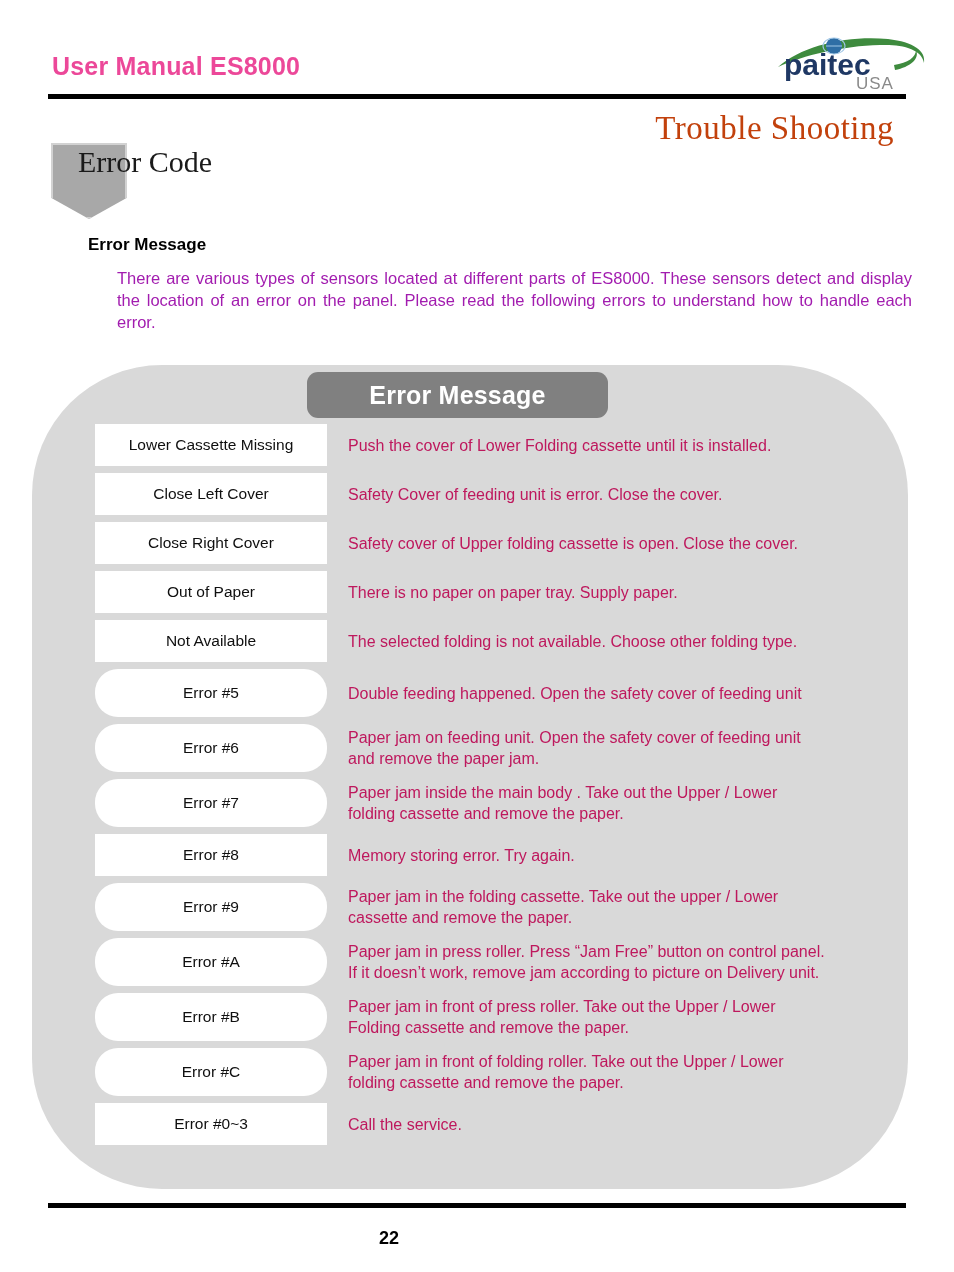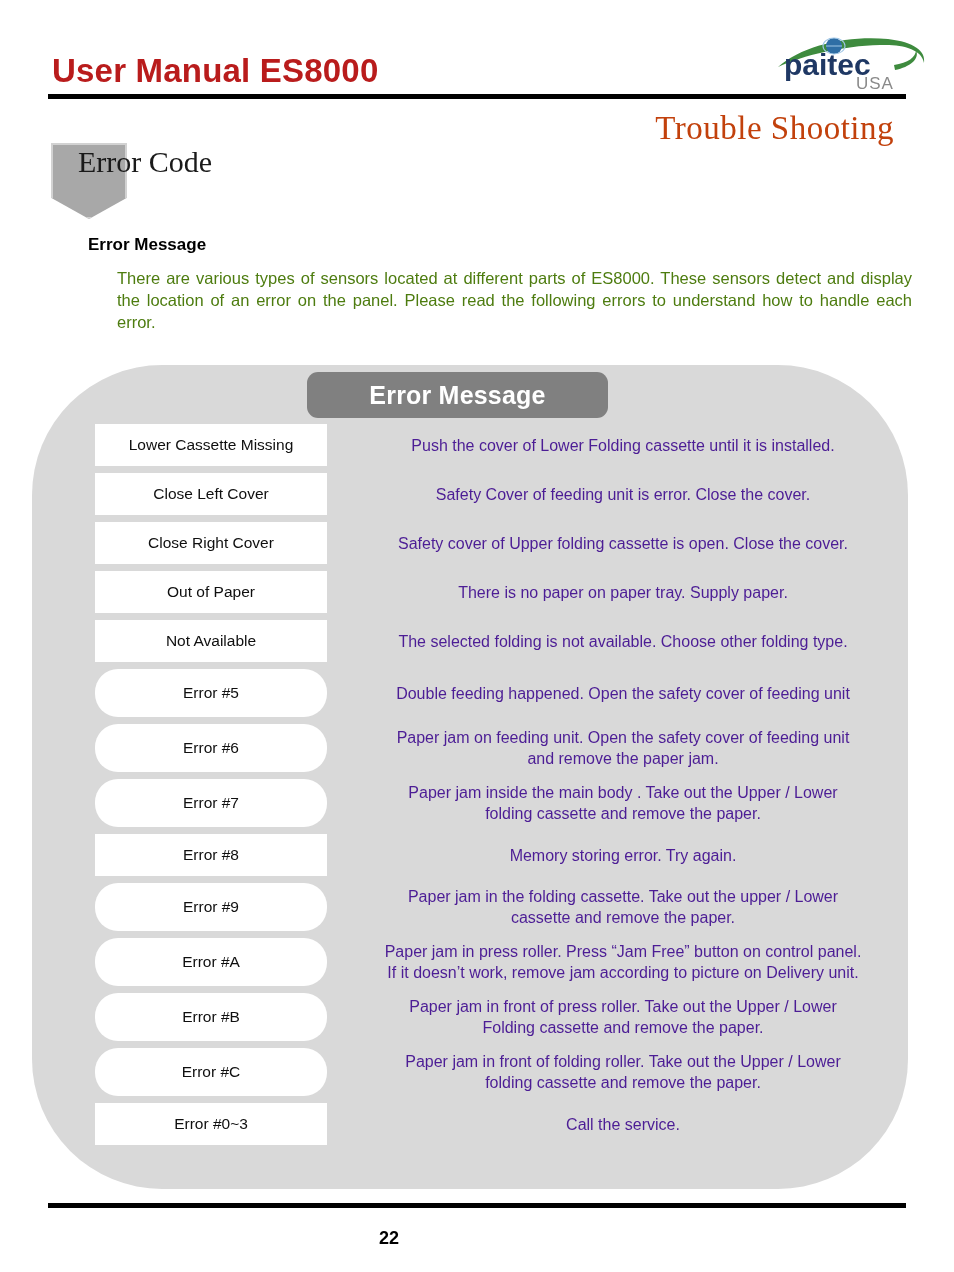--- a/index.html
+++ b/index.html
@@ -19,23 +19,23 @@
   #page-header {
     position: absolute;
     left: 0; top: 0;
     width: 954px;
     height: 105px;
   }
   #manual-title {
     position: absolute;
     left: 52px;
     top: 52px;
-    font-size: 33px;
+    font-size: 25px;
     font-weight: bold;
-    color: #b91c1c;
+    color: #ec4899;
     letter-spacing: 0.2px;
     white-space: nowrap;
   }
   #header-rule {
     position: absolute;
     left: 48px;
     top: 94px;
     width: 858px;
     height: 5px;
     background: #000000;
@@ -93,21 +93,21 @@
     color: #000000;
     white-space: nowrap;
   }
   #intro-paragraph {
     position: absolute;
     left: 117px;
     top: 267px;
     width: 795px;
     font-size: 16.5px;
     line-height: 22px;
-    color: #4d7c0f;
+    color: #a21caf;
     text-align: justify;
   }
 
   
   #error-panel {
     position: absolute;
     left: 32px;
     top: 365px;
     width: 876px;
     height: 824px;
@@ -154,25 +154,24 @@
     color: #0f0f0f;
     min-height: 42px;
     box-sizing: border-box;
   }
   .error-desc {
     flex: 1 1 auto;
     padding-left: 21px;
     padding-right: 10px;
     font-size: 16px;
     line-height: 21px;
-    color: #4c1d95;
+    color: #be185d;
     display: flex;
     flex-direction: column;
     justify-content: center;
-    text-align: center;
   }
   .error-desc .line { display: block; white-space: nowrap; }
 
   .r-tall .error-label { min-height: 48px; border-radius: 23px; }
 
   
   #footer-rule {
     position: absolute;
     left: 48px;
     top: 1203px;

